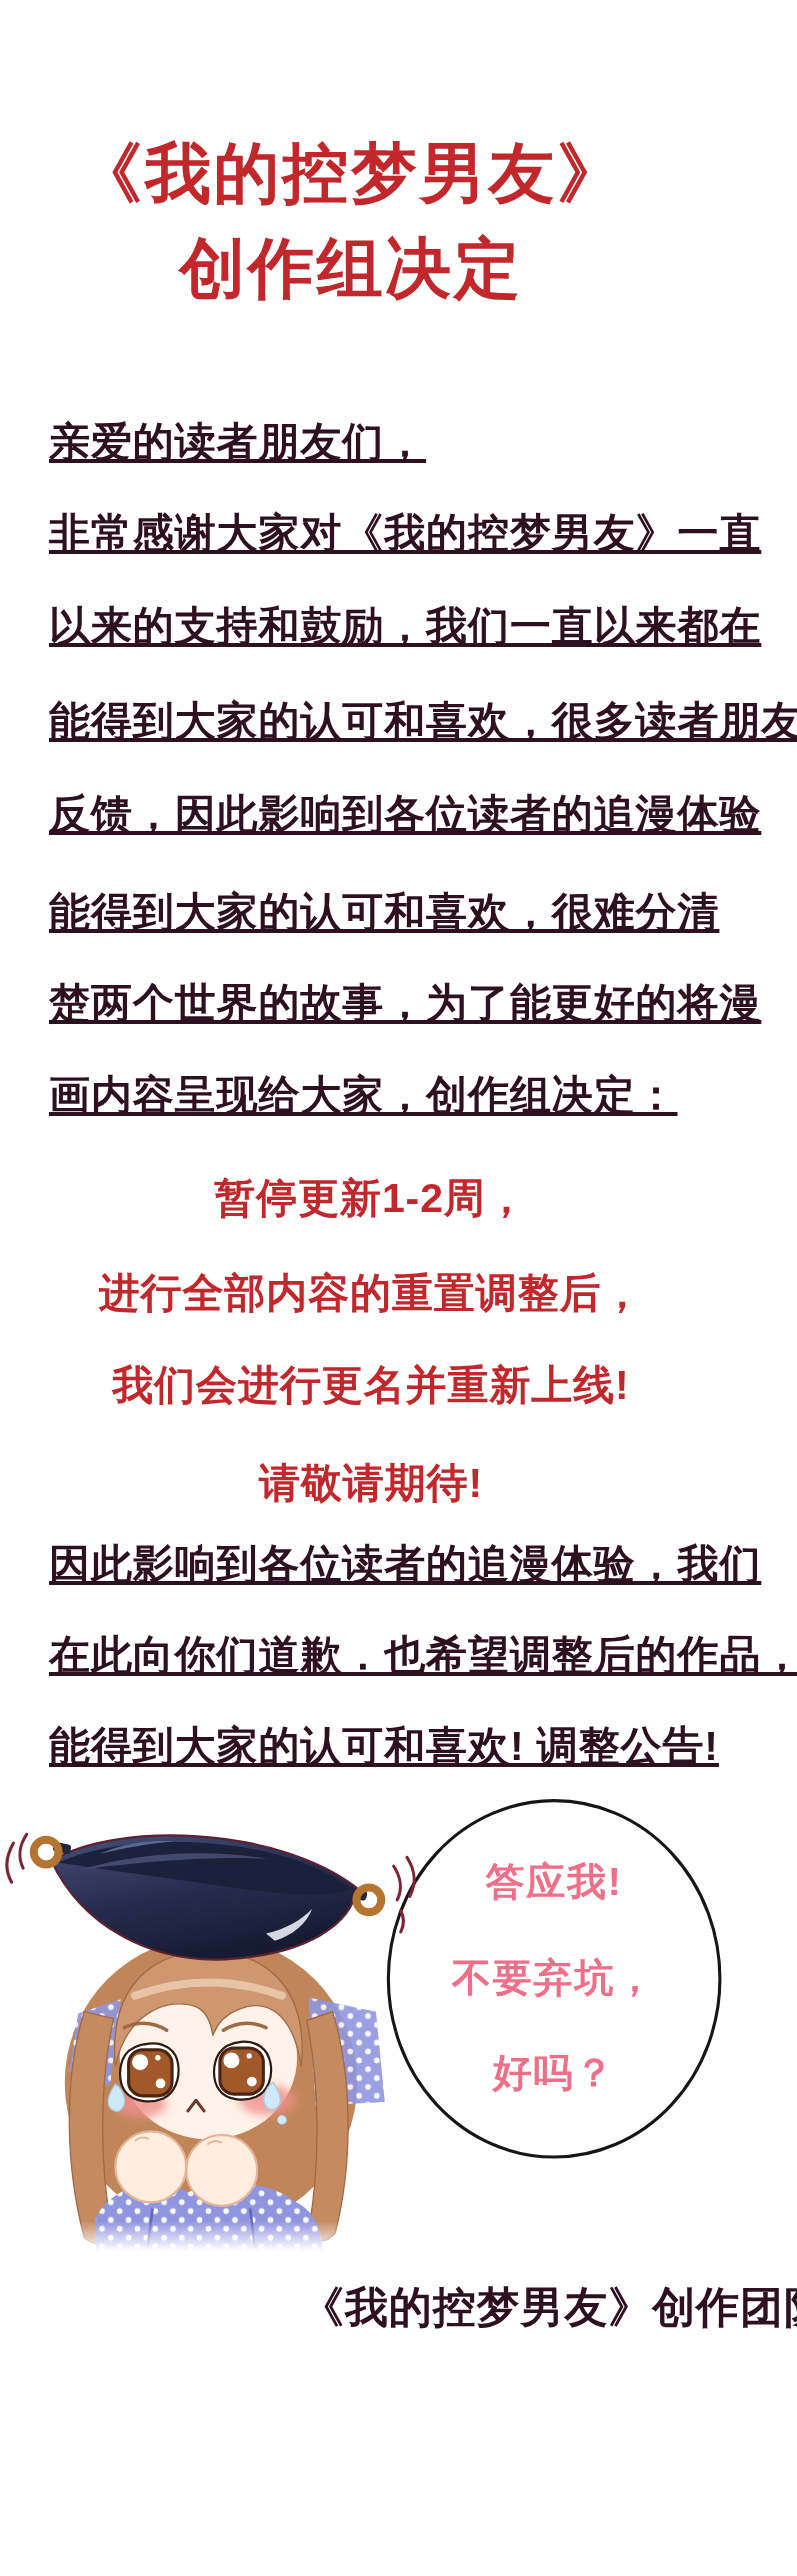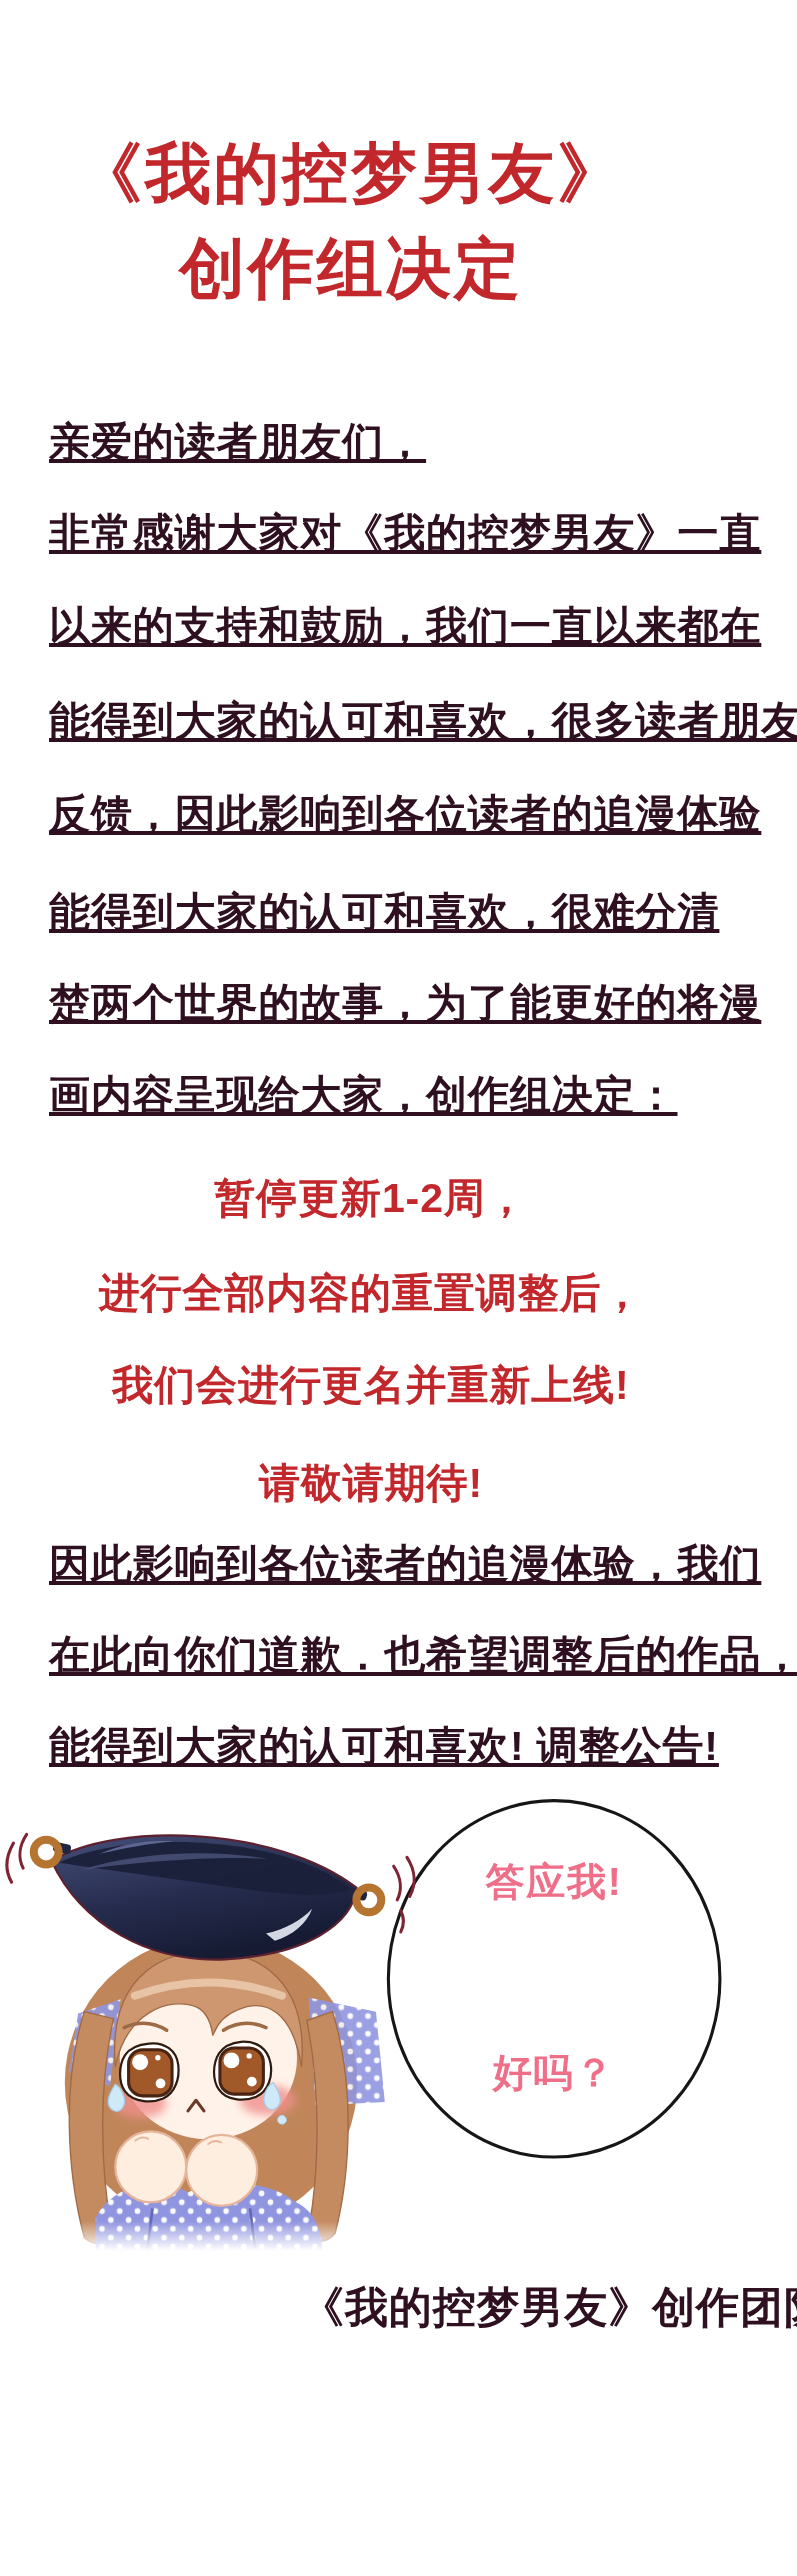--- a/index.html
+++ b/index.html
@@ -139,18 +139,19 @@
         <path d="M30,50 C22,62 20,76 26,88"></path>
         <path d="M15,60 C7,74 5,90 13,104"></path>
         <path d="M444,86 C452,98 454,112 448,124"></path>
         <path d="M459,76 C468,90 470,106 462,120"></path>
         <path d="M452,136 C456,144 456,152 452,160"></path>
       </g>
     </g>
   </svg>
 
   <div class="t-line bubble-line" style="top:1861px">答应我!</div>
+  <div class="t-line bubble-line" style="top:1957px">不要弃坑，</div>
   <div class="t-line bubble-line" style="top:2052px">好吗？</div>
 
   <div class="t-line footer-line" style="top:2284px">《我的控梦男友》创作团队</div>
 
 </div>
 
 
 </body></html>

